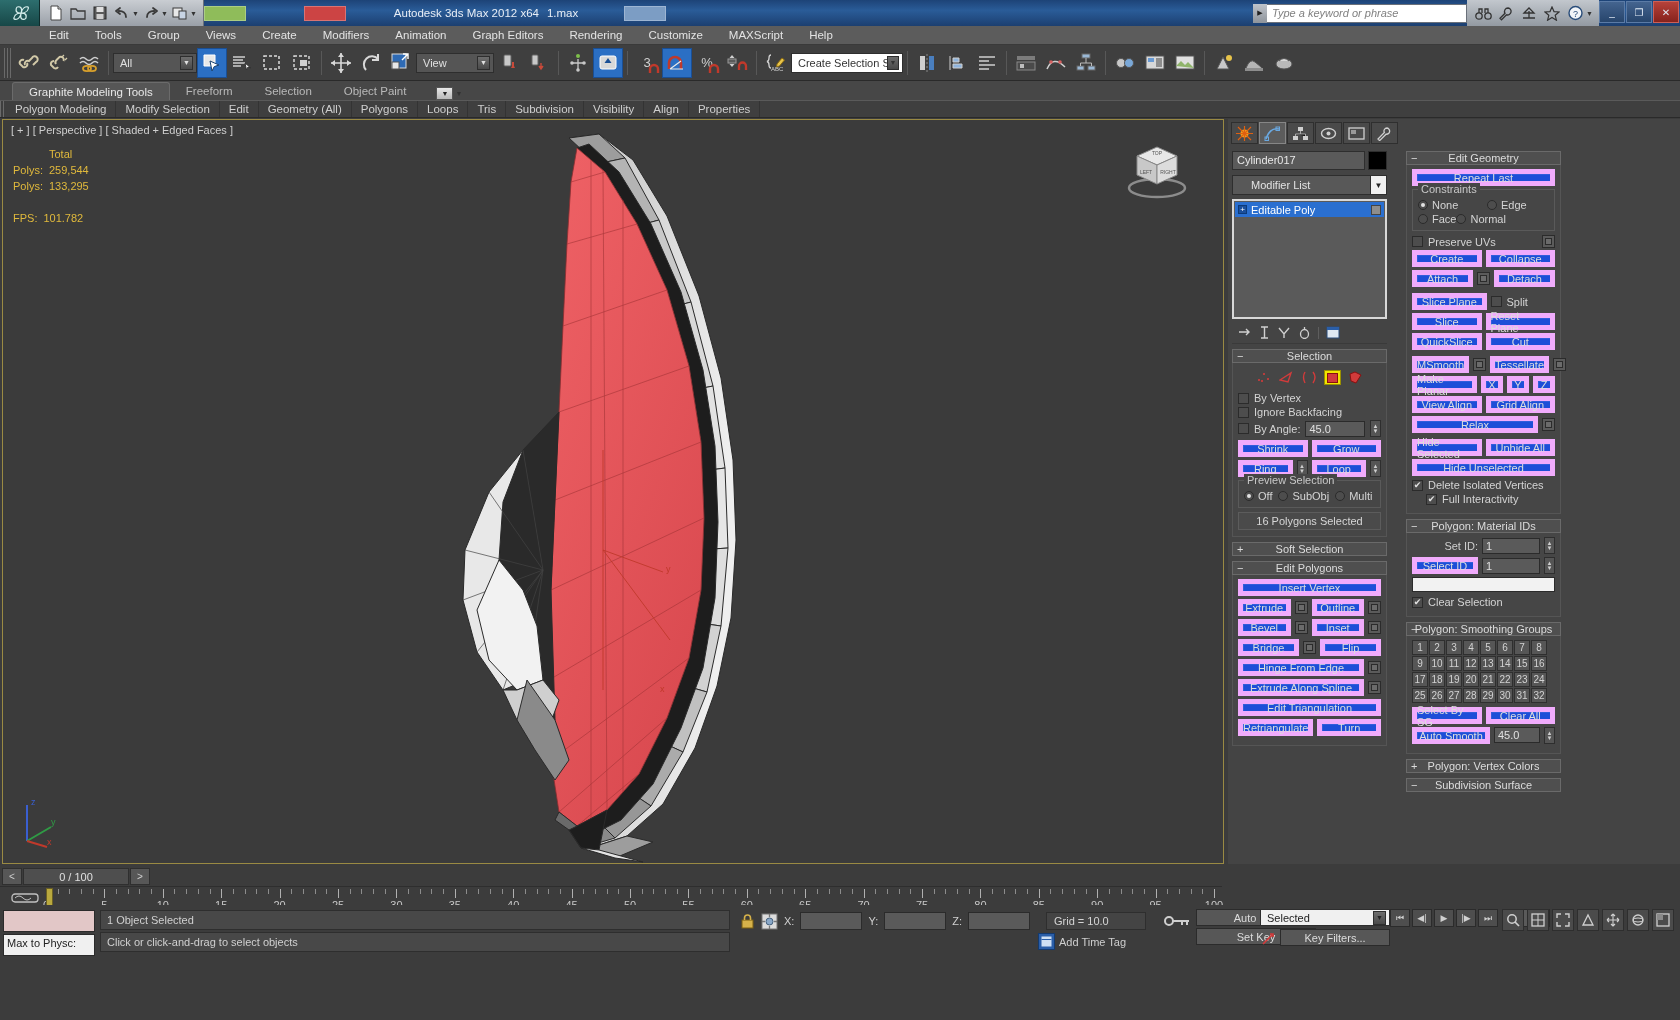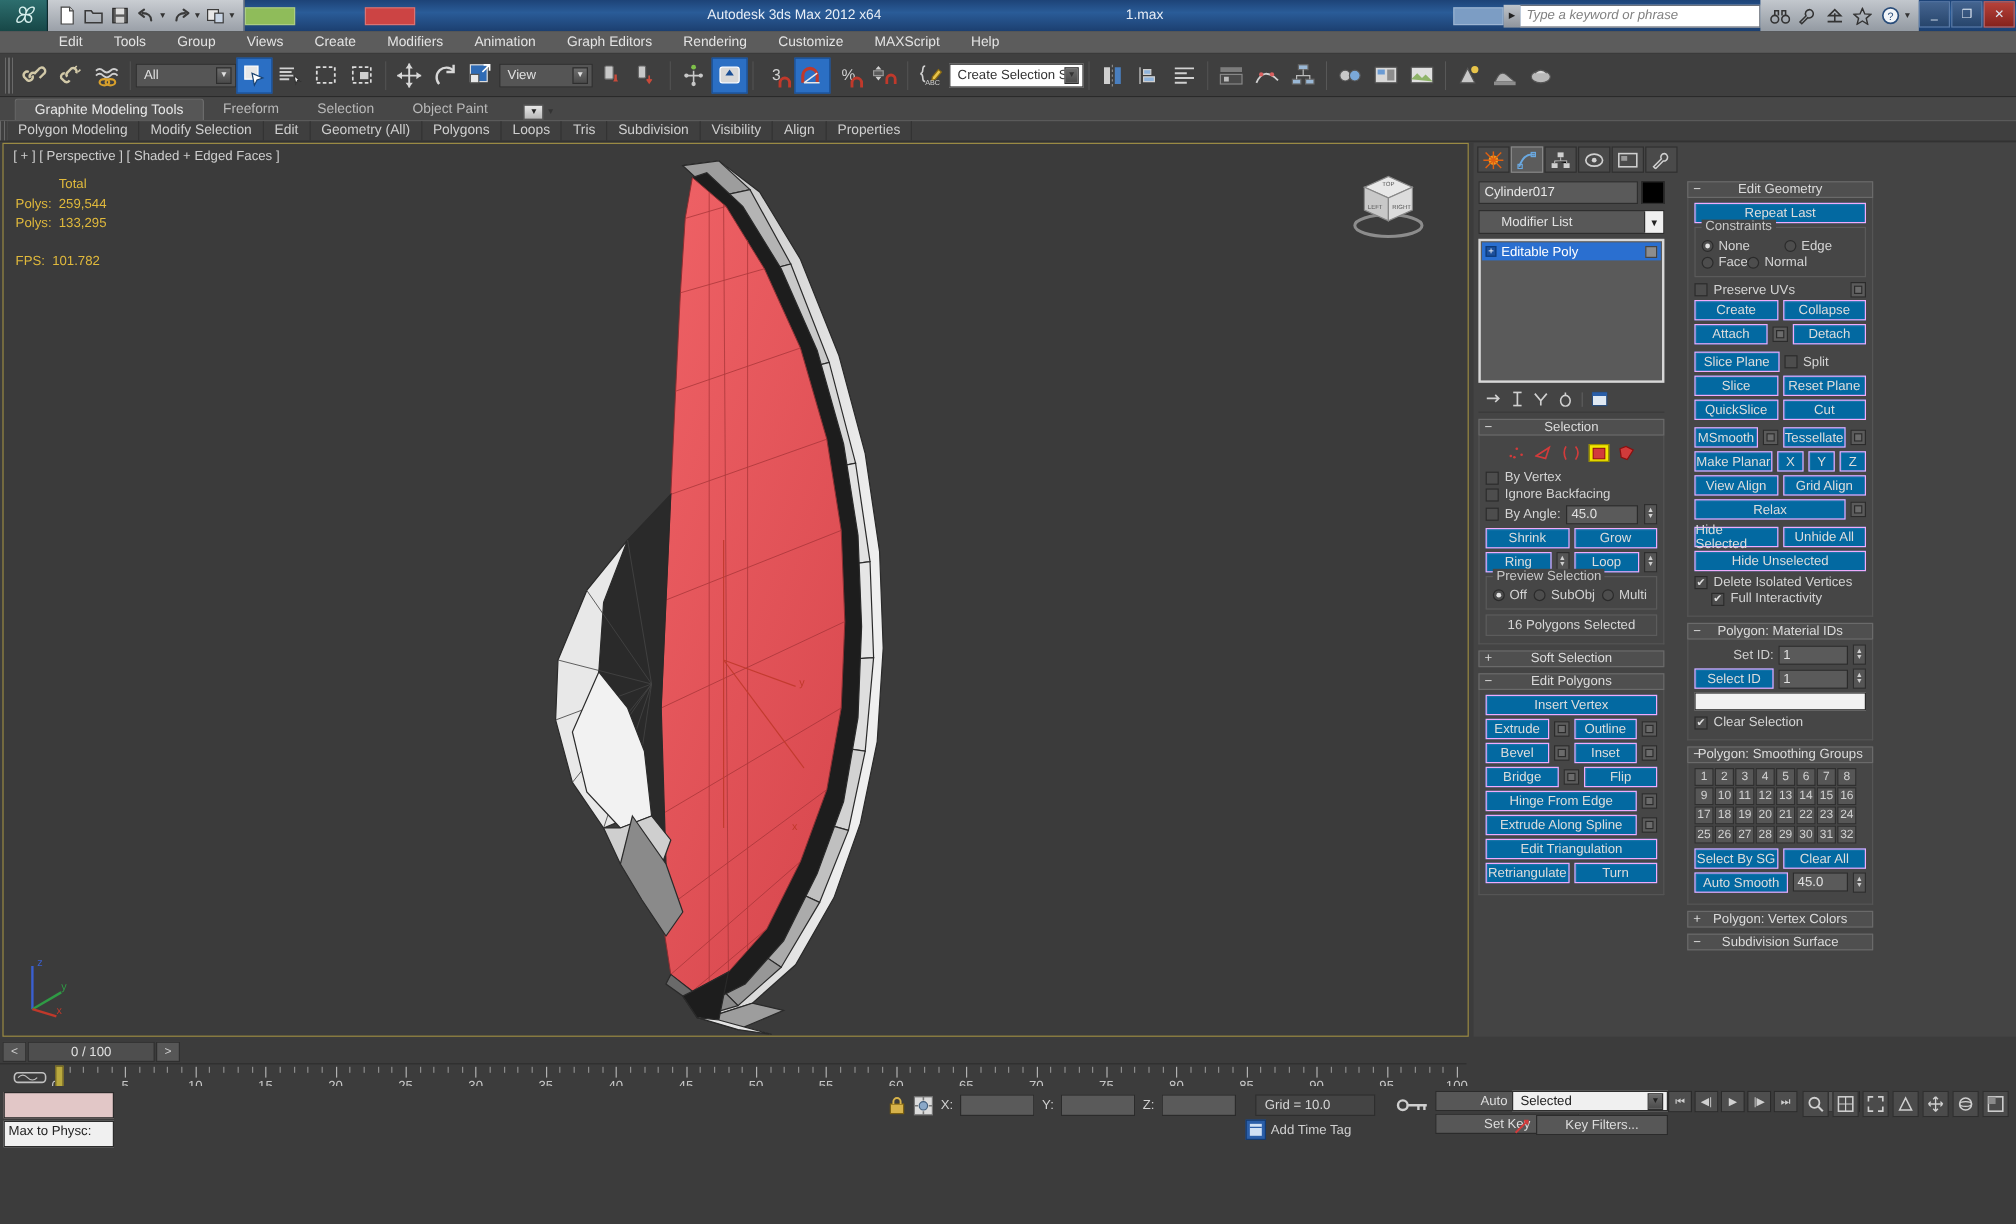--- a/index.html
+++ b/index.html
@@ -26,21 +26,21 @@
   .maxlogo .g { font-family:"Liberation Serif",serif; font-size:19px; color:#d8f0ee; font-style:italic; line-height:1;}
   .qat {
     height:26px; background:linear-gradient(to bottom,#c9cdd2,#9aa0a8);
     display:flex; align-items:center; gap:2px; padding:0 6px;
     border-right:1px solid #6c727a;
   }
   .qatbtn { width:20px; height:20px; display:flex; align-items:center; justify-content:center; cursor:default;}
   .qatbtn svg { display:block; }
   .caret-sm { font-size:7px; color:#333; margin-left:-2px; }
   .title-center {
-    flex:1; display:flex; align-items:center; justify-content:space-between; gap:8px;
+    flex:1; display:flex; align-items:center; justify-content:flex-start; gap:8px;
     font-size:11.5px; color:#e8eef6; white-space:nowrap;
   }
   .title-swatches { display:flex; gap:58px; margin-right:40px; }
   .sw { width:42px; height:15px; border:1px solid rgba(255,255,255,.25); }
   .searchwrap { display:flex; align-items:center; height:26px; }
   .search-arrow { width:14px; height:19px; background:linear-gradient(to bottom,#bfc4ca,#8e949c);
     display:flex;align-items:center;justify-content:center;font-size:7px;color:#222;}
   .search-input {
     width:200px; height:19px; background:#fff; border:1px solid #6a707a; border-left:none;
     font-size:11px; color:#808080; font-style:italic; padding:0 5px; line-height:17px;
@@ -140,21 +140,21 @@
   .stack-sq { width:10px;height:10px;background:#8d8d8d;border:1px solid #444; margin-left:auto;}
   .stackicons { display:flex; align-items:center; gap:7px; height:22px; margin-top:3px;
     padding-left:6px; border-bottom:1px solid #3a3a3a;}
 
   .rollup { margin-top:5px; }
   .rh { height:14px; background:#4f4f4f; border:1px solid #6a6a6a; display:flex; align-items:center;
     font-size:11px; color:#dcdcdc; justify-content:center; position:relative; }
   .rh .pm { position:absolute; left:4px; font-size:11px; line-height:12px; }
   .rbody { border:1px solid #555; border-top:none; background:#464646; padding:4px 5px 6px 5px; }
 
-  .btn { height:17px; background:#0369a1; border:1px solid #f0abfc; color:#ddd;
+  .btn { height:17px; background:#1d4ed8; border:5px solid #f0abfc; color:#ddd;
     font-size:11px; display:flex; align-items:center; justify-content:center; cursor:default;
     box-shadow: inset 1px 1px 0 rgba(255,255,255,.09); }
   .btnrow { display:flex; gap:4px; margin-bottom:3px; }
   .btnrow > .btn { flex:1; }
   .sqb { width:13px;height:13px;border:1px solid #2b2b2b;background:#5b5b5b; flex:none; align-self:center;}
   .sqb i { display:block; width:7px;height:7px;border:1px solid #2b2b2b; background:#6b6b6b; margin:2px;}
   .spin { width:11px; height:17px; background:#555; border:1px solid #2e2e2e; flex:none;
     display:flex; flex-direction:column; align-items:center; justify-content:center; font-size:6px; line-height:5px;}
 
   .grp { border:1px solid #5a5a5a; margin:3px 0 4px 0; padding:9px 5px 5px 5px; position:relative; }
@@ -1287,20 +1287,24 @@
         <div class="tlabel" style="left: 1168px;">100</div>
       </div>
     <div class="playhead" style="left:46px"></div>
   </div>
 
   <div class="statusbar">
     <div class="maxscript-mini">
       <div class="ms-top"></div>
       <div class="ms-bot">Max to Physc:</div>
     </div>
+    <div class="status-lines">
+      <div class="sl">1 Object Selected</div>
+      <div class="sl">Click or click-and-drag to select objects</div>
+    </div>
 
     <div class="coordbar">
       <svg width="15" height="17" viewBox="0 0 15 17">
         <rect x="2" y="7" width="11" height="8" fill="#d6b24a" stroke="#7a5f10"></rect>
         <path d="M4.5 7V5a3 3 0 016 0v2" fill="none" stroke="#d6b24a" stroke-width="1.6"></path>
       </svg>
       <svg width="17" height="17" viewBox="0 0 17 17">
         <rect x="1" y="1" width="15" height="15" fill="#dcdcdc" stroke="#777"></rect>
         <circle cx="8.5" cy="8.5" r="3.5" fill="#8aa8c8" stroke="#44607d"></circle>
         <path d="M8.5 1v3M8.5 13v3M1 8.5h3M13 8.5h3" stroke="#777" stroke-width="1.3"></path>

